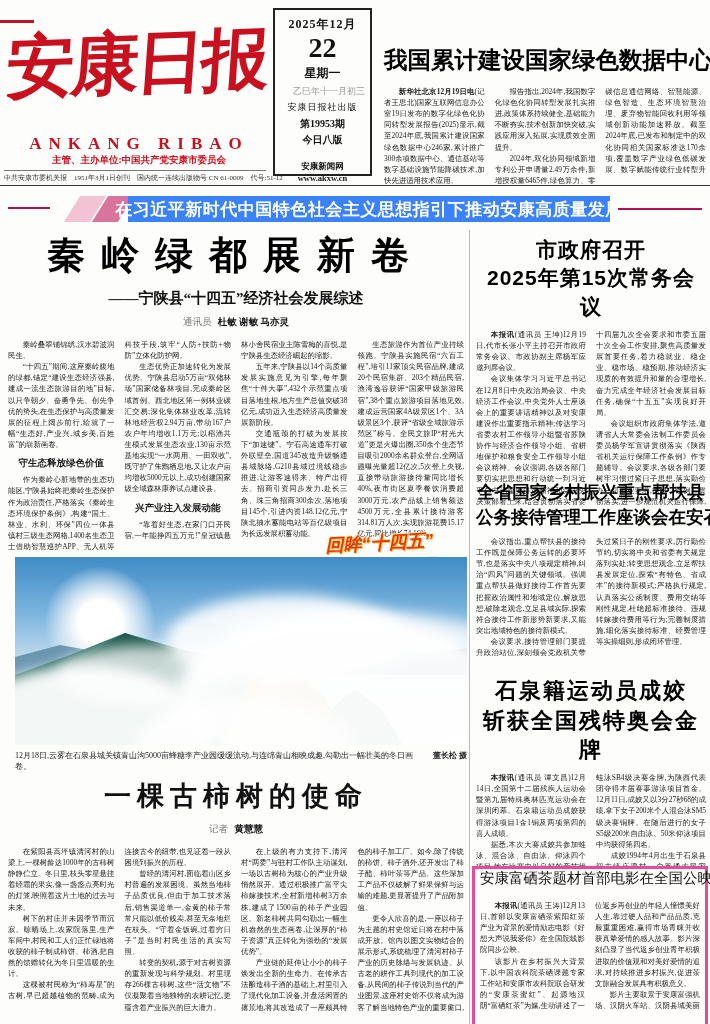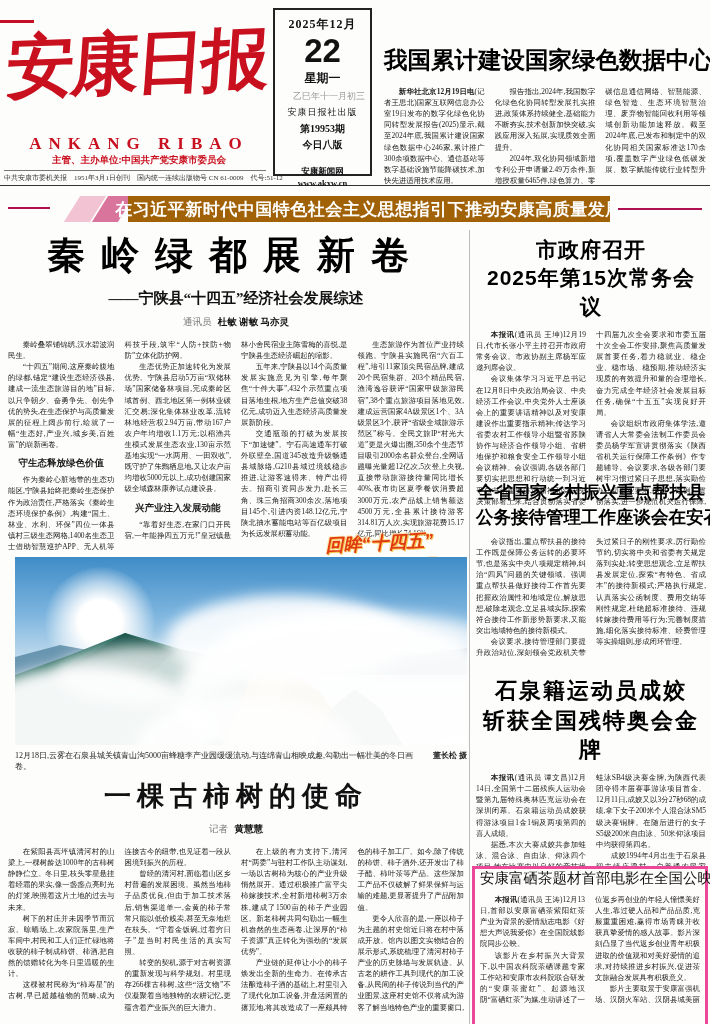--- a/index.html
+++ b/index.html
@@ -31,21 +31,21 @@
     font-size:7px; color:#333; white-space:nowrap; border-top:1px solid #777; padding-top:2px;
   }
   #mast-rule { position:absolute; left:0; top:185px; width:710px; height:1px; background:#333; }
   
   #date-box {
     position:absolute; left:273px; top:8px; width:99px; height:168px;
     border:2px solid #222; text-align:center; padding-top:6px;
     font-family:"Liberation Serif",serif;
   }
   .db-ym { font-size:12px; font-weight:bold; letter-spacing:1px; }
-  .db-day { font-size:33px; font-weight:bold; line-height:1.1; font-family:Liberation Sans, sans-serif; }
+  .db-day { font-size:28px; font-weight:bold; line-height:1.1; font-family:Liberation Serif, serif; }
   .db-week { font-size:12px; font-weight:bold; margin-top:1px; }
   .db-lunar { font-size:9px; color:#9a9a9a; margin-top:3px;padding-left:13px; }
   .db-pub { font-size:9px; margin-top:3px; letter-spacing:1px; }
   .db-issue { font-size:10px; font-weight:bold; margin-top:3px; }
   .db-pages { font-size:10px; font-weight:bold; margin-top:2px; }
   .db-site { font-size:8.5px; font-weight:bold; margin-top:14px; }
   .db-url { font-size:8.5px; font-weight:bold; }
   
   #top-story { position:absolute; left:384px; top:44px; width:322px; }
   #top-story .hl {
@@ -58,21 +58,21 @@
   .col-text .subhead { font-weight:bold; text-align:center; font-size:9.5px; margin:6px 0 4px;
     font-family:"Liberation Sans",sans-serif; break-inside:avoid; }
   .col-text b { font-weight:bold; }
   
   #banner-line-left { position:absolute; left:8px; top:207px; width:42px; height:2px; background:#b01050; }
   .banner-stripe { position:absolute; top:196px; height:26px; transform:skewX(-32deg); }
   #stripe1 { left:72px; width:26px; background:#f2c3d2; }
   #stripe2 { left:100px; width:26px; background:#d9749c; }
   #banner {
     position:absolute; left:128px; top:196px; width:482px; height:26px;
-    background:#a16207; color:#fff; font-weight:bold; font-size:17px;
+    background:#3b82f6; color:#fff; font-weight:bold; font-size:17px;
     font-family:"Liberation Sans","DejaVu Sans",sans-serif;
     display:flex; align-items:center; justify-content:center; letter-spacing:0.5px; white-space:nowrap;
   }
   #banner-line-right { position:absolute; left:618px; top:208px; width:84px; height:2px; background:#b01050; }
   
   #v-divider { position:absolute; left:469px; top:230px; width:1px; height:794px; background:#bbb; }
   #main-story { position:absolute; left:8px; top:230px; width:456px; }
   #main-story .hl {
     text-align:center; font-size:38px; font-weight:900; letter-spacing:16px;
     font-family:"Liberation Serif",serif; color:#000; white-space:nowrap;
@@ -119,21 +119,21 @@
   #gov-story .body { margin-top:8px; height:178px; column-count:2; }
   #reception-story { top:480px; }
   #reception-story .hl { font-size:17.5px; font-family:"Liberation Sans",sans-serif; line-height:1.4; white-space:nowrap; }
   #reception-story .body { margin-top:7px; height:128px; column-count:2; }
   #athlete-story { top:676px; }
   #athlete-story .hl { font-size:22px; font-family:"Liberation Serif",serif; letter-spacing:2px; line-height:1.35; }
   #athlete-story .body { margin-top:7px; height:124px; column-count:2; }
   #movie-story { position:absolute; left:472px; top:866px; width:236px; height:195px;
     border:3px solid #ec4899; padding:0 5px; background:#fffdfc; }
   #movie-story .hl { font-size:14.5px; font-family:"Liberation Sans",sans-serif; text-align:center; white-space:nowrap; }
-  #movie-story .body { margin-top:6px; height:118px; column-count:2; }
+  #movie-story .body { margin-top:12px; height:118px; column-count:2; }
 </style>
 </head>
 <body>
 
 <div id="page">
 
   <div class="deco-line-tl"></div>
   <div id="calligraphy">安康日报</div>
   <div id="pinyin">ANKANG RIBAO</div>
   <div id="organizer">主管、主办单位:中国共产党安康市委员会</div>

